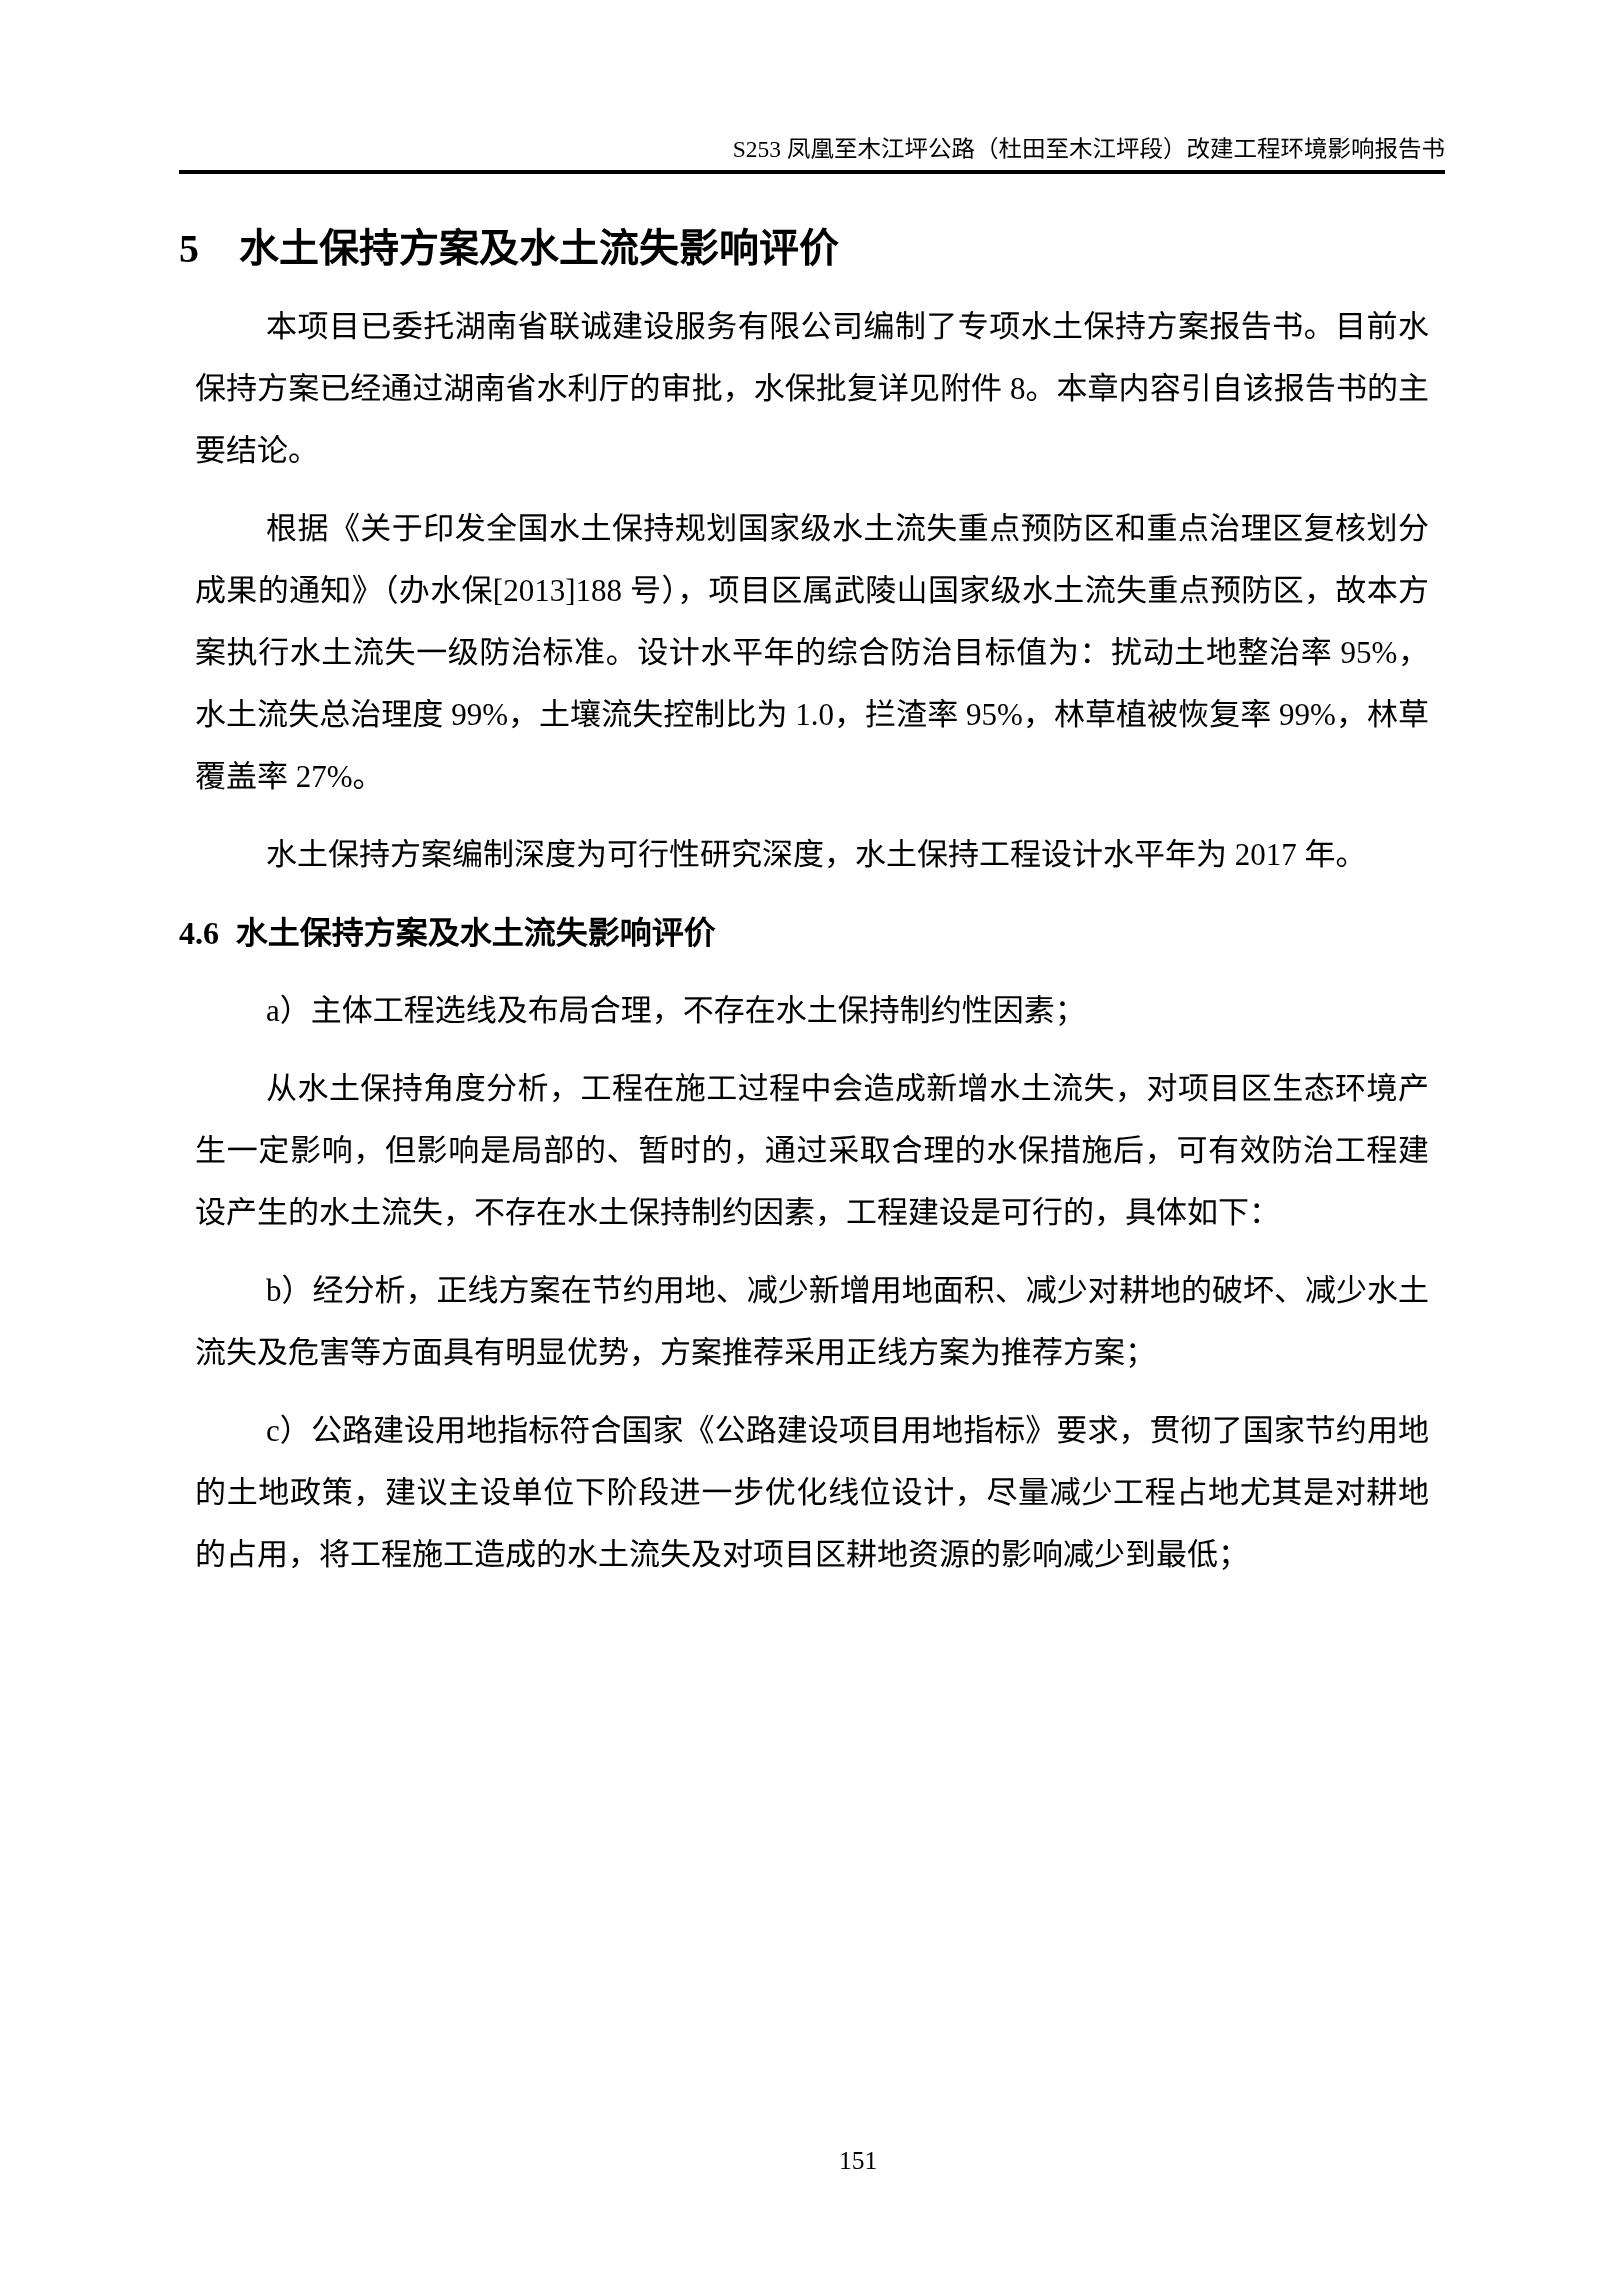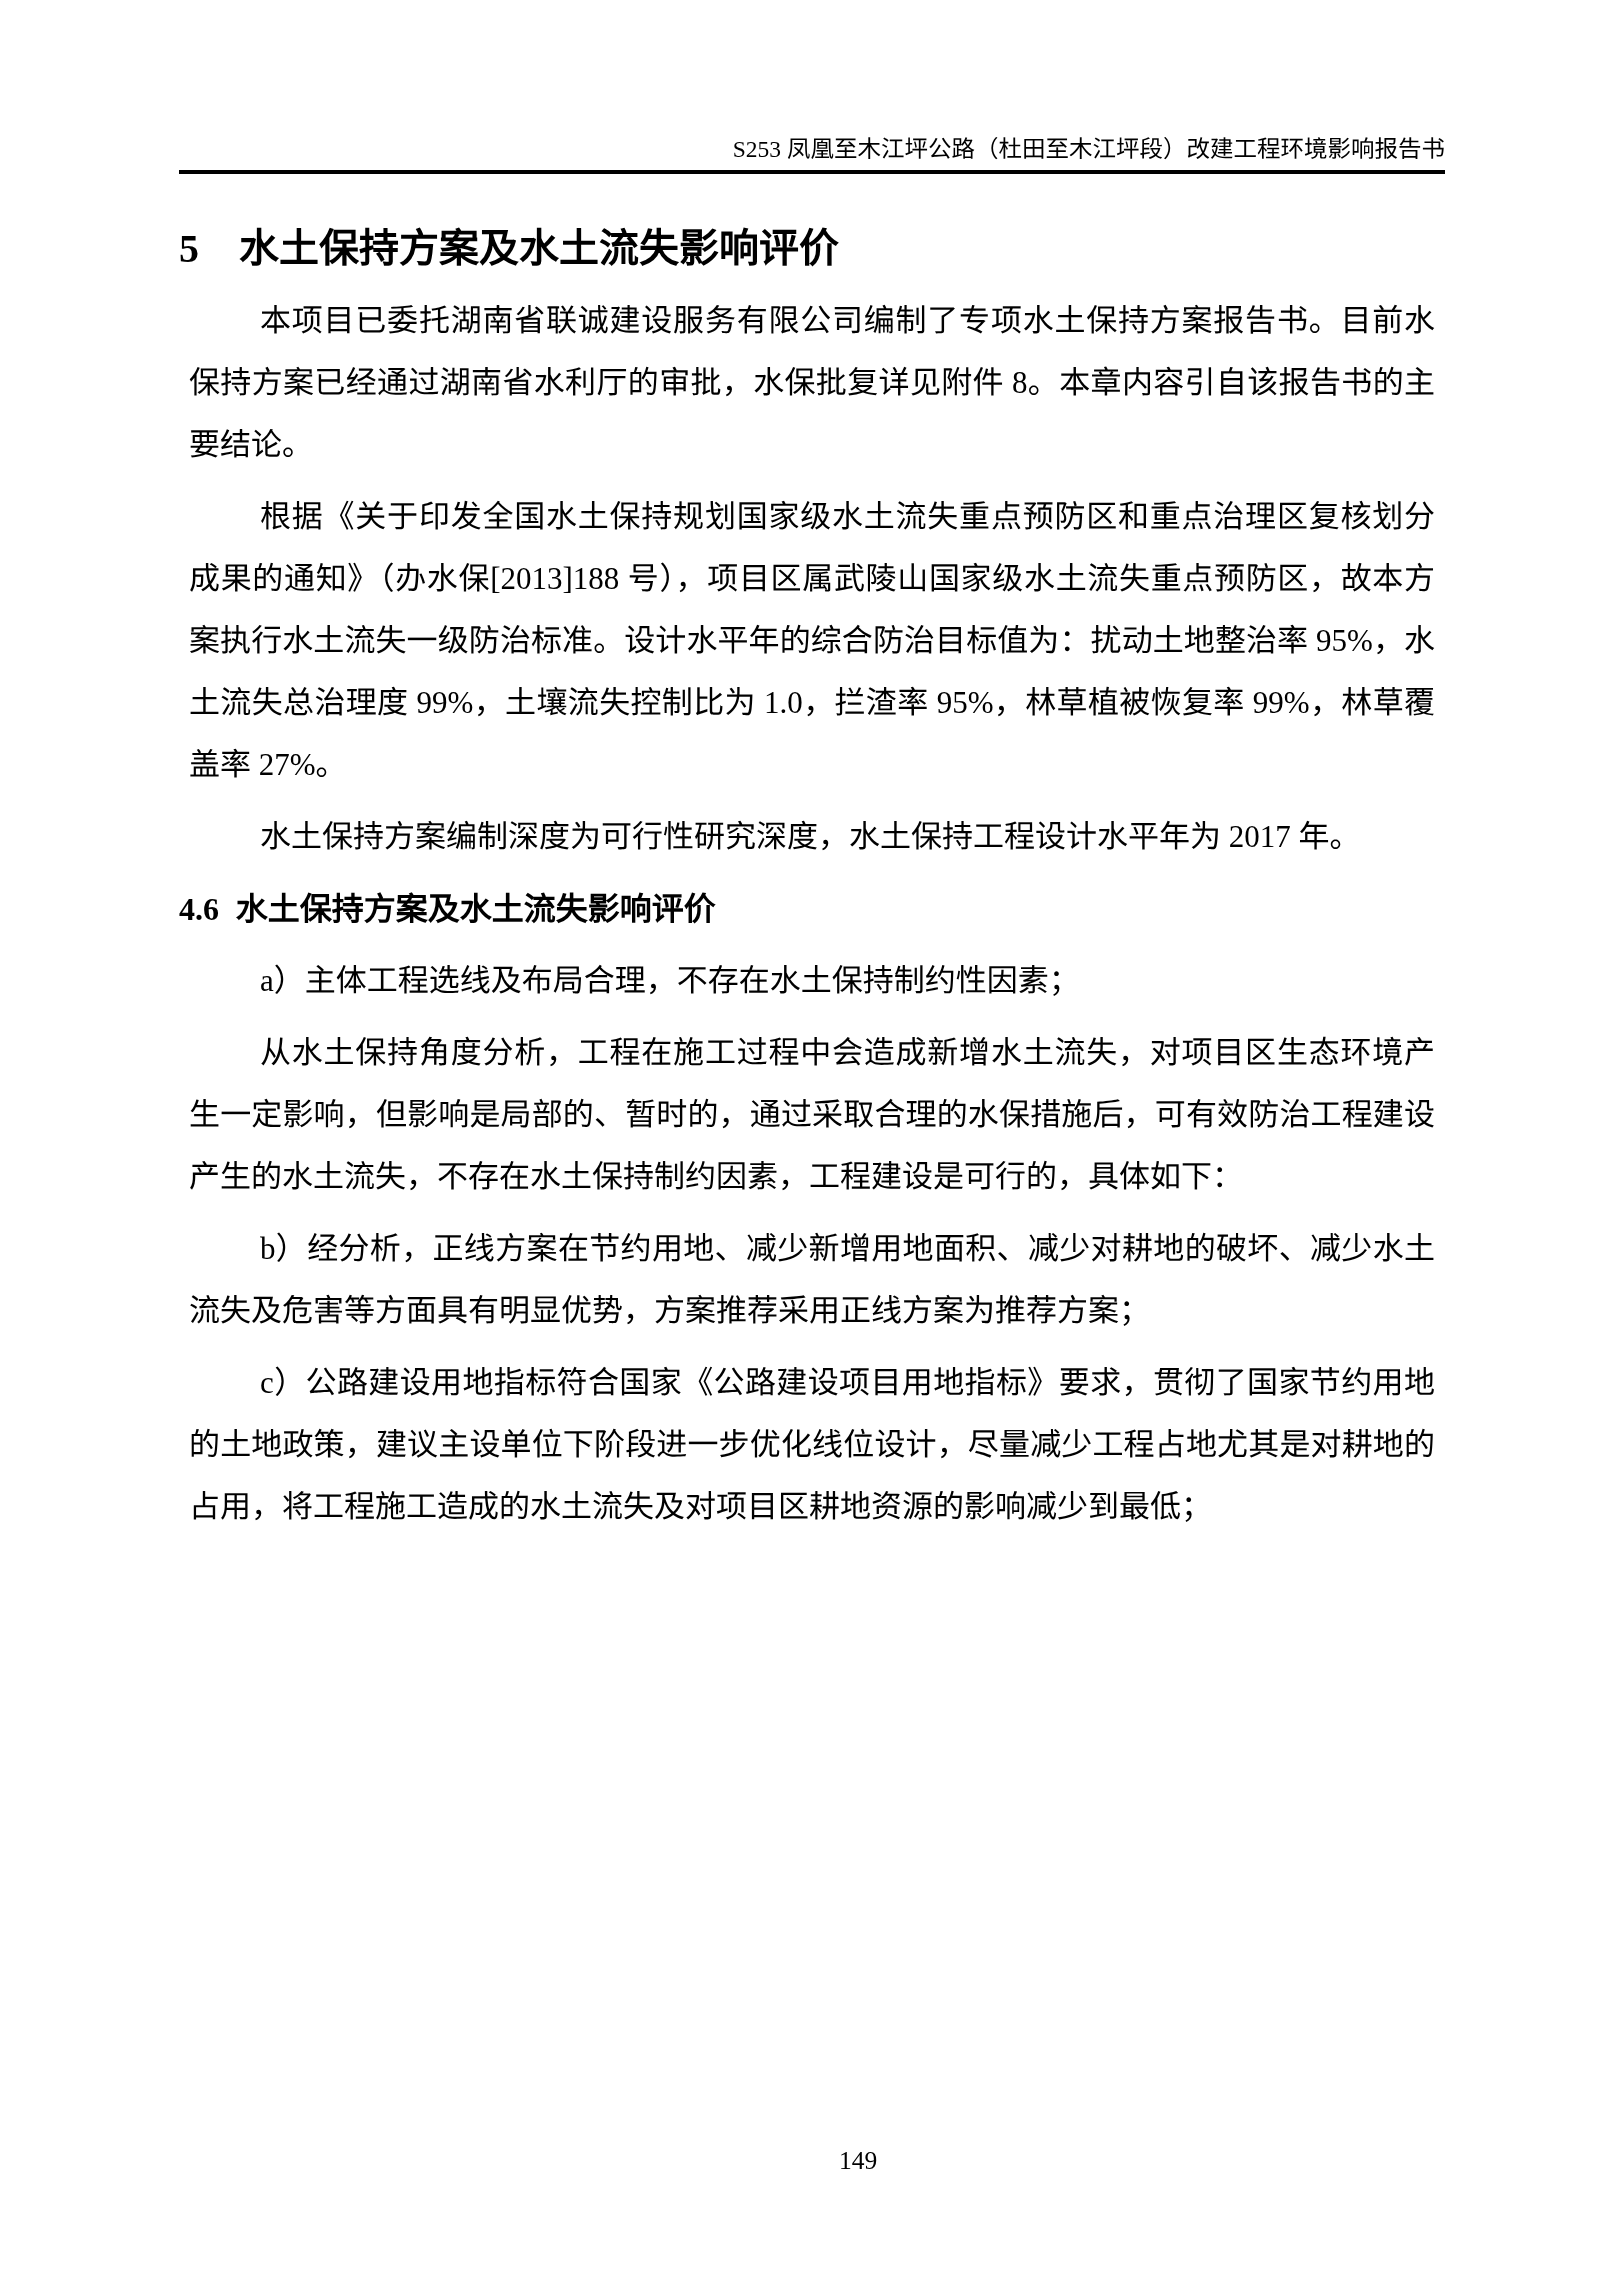--- a/index.html
+++ b/index.html
@@ -36,21 +36,21 @@
     margin-top: 6.9px;
   }
   .doc-body {
     margin-top: 43px;
     font-family: "Liberation Serif", serif;
     font-size: 31px;
     line-height: 62px;
     text-align: justify;
   }
   .doc-body p {
-    margin: 10px;
+    margin: 16px;
     text-indent: 71px;
   }
   h1.chapter-heading, h2.section-heading {
     margin: 0;
     font-family: "Liberation Sans", sans-serif;
     font-weight: 700;
     text-align: left;
     line-height: 62px;
   }
   h1.chapter-heading {
@@ -107,15 +107,15 @@
       <p>从水土保持角度分析，工程在施工过程中会造成新增水土流失，对项目区生态环境产生一定影响，但影响是局部的、暂时的，通过采取合理的水保措施后，可有效防治工程建设产生的水土流失，不存在水土保持制约因素，工程建设是可行的，具体如下：</p>
 
       <p>b）经分析，正线方案在节约用地、减少新增用地面积、减少对耕地的破坏、减少水土流失及危害等方面具有明显优势，方案推荐采用正线方案为推荐方案；</p>
 
       <p>c）公路建设用地指标符合国家《公路建设项目用地指标》要求，贯彻了国家节约用地的土地政策，建议主设单位下阶段进一步优化线位设计，尽量减少工程占地尤其是对耕地的占用，将工程施工造成的水土流失及对项目区耕地资源的影响减少到最低；</p>
 
 
     </main>
   </div>
 
-  <div class="page-number">149</div>
+  <div class="page-number">151</div>
 </div>
 
 
 </body></html>

